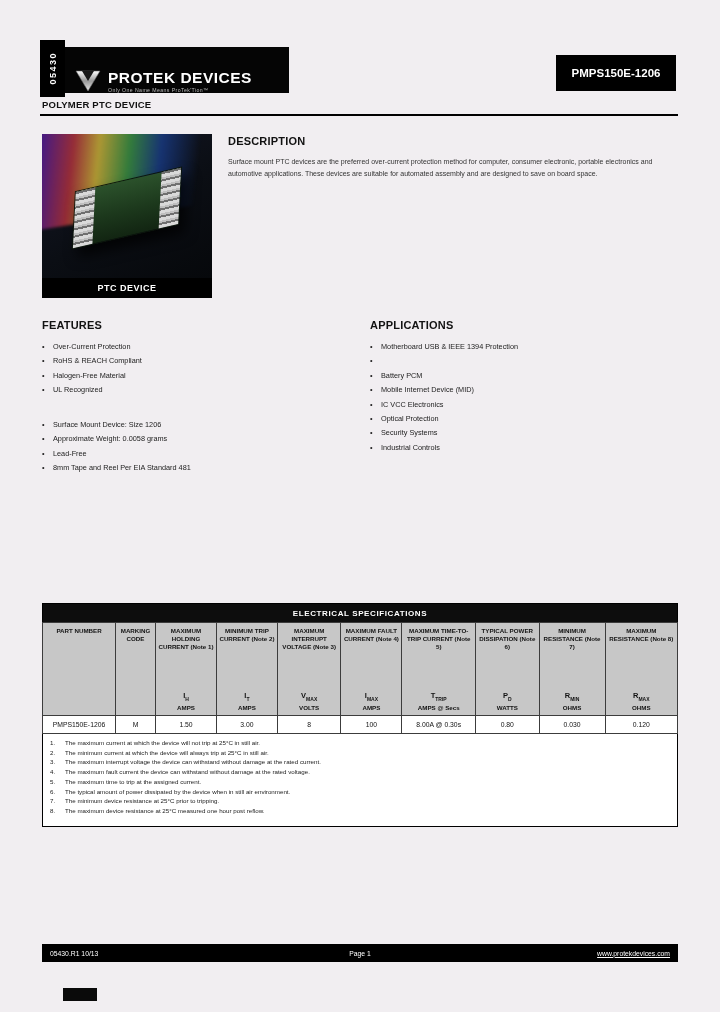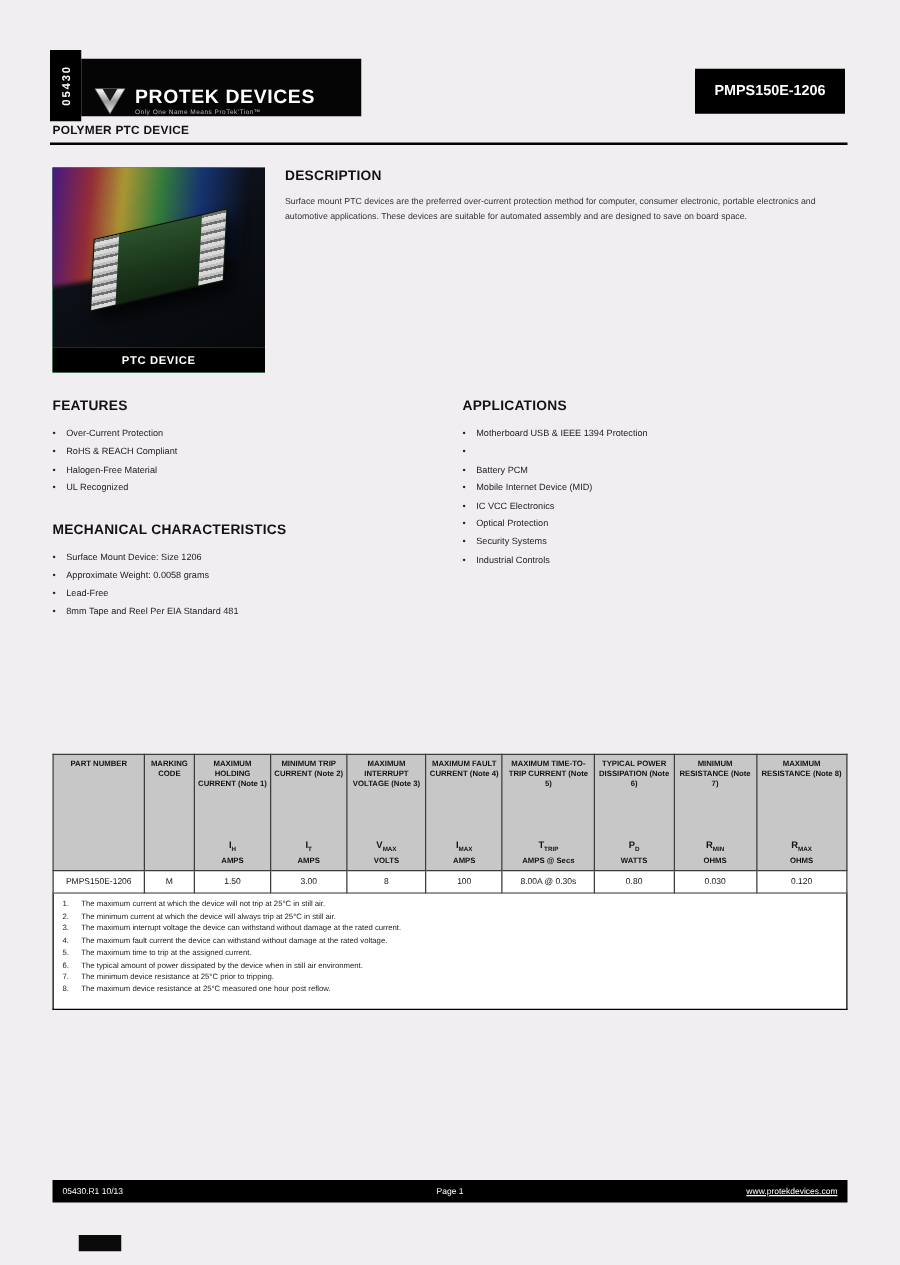--- a/index.html
+++ b/index.html
@@ -11,21 +11,21 @@
   .vcode-box { left:40px; top:40px; width:25px; height:57px; background:#000; display:flex; align-items:center; justify-content:center; }
   .vcode { writing-mode:vertical-rl; transform:rotate(180deg); color:#fff; font-weight:bold; font-size:9px; letter-spacing:1.5px; }
   .logo-box { left:65px; top:47px; width:224px; height:46px; background:#050505; display:flex; align-items:flex-end; padding:0 10px; gap:7px; }
   .logo-mark { width:26px; height:24px; flex:0 0 auto; }
   .brand { color:#fff; font-weight:bold; font-size:15.5px; letter-spacing:0.5px; line-height:17px; white-space:nowrap; }
   .tagline { color:#bbb; font-size:5.2px; letter-spacing:0.4px; margin-top:1px; white-space:nowrap; }
   .pn-box { left:556px; top:55px; width:120px; height:36px; background:#000; color:#fff; font-weight:bold; font-size:11.5px; display:flex; align-items:center; justify-content:center; }
   .doc-subtitle { left:40px; top:97px; width:638px; font-weight:bold; font-size:9.5px; letter-spacing:0.2px; padding:2px 2px 4px; border-bottom:2px solid #000; }
 
   
-  .device-panel { left:42px; top:134px; width:170px; height:164px; background:#22c55e; }
+  .device-panel { left:42px; top:134px; width:170px; height:164px; background:#000000; }
   .device-photo { position:relative; width:100%; height:144px; overflow:hidden; background:linear-gradient(150deg,#141827 0%, #0b0e14 55%, #06080b 100%); }
   .thermal { position:absolute; left:-25px; top:-38px; width:235px; height:118px; transform:rotate(-9deg);
     background:linear-gradient(105deg,#0d1f6e 0%, #5a1c9e 14%, #c2343e 26%, #e0c23a 36%, #3f9e46 48%, #1a3f8f 60%, rgba(8,10,14,0) 75%);
     opacity:.75; filter:blur(1.5px); }
   .chip { position:absolute; left:30px; top:46px; width:110px; height:56px; transform:rotate(-13deg) skewX(-16deg);
     background:linear-gradient(180deg,#2b512b 0%, #1c381c 55%, #122512 100%); border:1px solid #0b150b;
     display:flex; justify-content:space-between; box-shadow:6px 9px 12px rgba(0,0,0,.75); }
   .chip-end { width:20px; height:100%; background:repeating-linear-gradient(0deg,#d9d9d9 0 3px,#6f6f6f 3px 5px,#bfbfbf 5px 7px); }
   .device-caption { height:20px; background:#000; color:#fff; font-weight:bold; font-size:9px; letter-spacing:.5px; display:flex; align-items:center; justify-content:center; }
 
@@ -163,21 +163,20 @@
       <span>Security Systems</span>
     </div>
       <div class="b-item">
       <span class="bullet">•</span>
       <span>Industrial Controls</span>
     </div>
     </div>
 </div>
 
 <div class="abs mech-block">
-  <div class="sec-title">MECHANICAL CHARACTERISTICS</div>
   <div>
 
   <div class="b-item">
       <span class="bullet">•</span>
       <span>Surface Mount Device: Size 1206</span>
     </div>
       <div class="b-item">
       <span class="bullet">•</span>
       <span>Approximate Weight: 0.0058 grams</span>
     </div>
@@ -186,20 +185,21 @@
       <span>Lead-Free</span>
     </div>
       <div class="b-item">
       <span class="bullet">•</span>
       <span>8mm Tape and Reel Per EIA Standard 481</span>
     </div>
     </div>
 </div>
 
 <div class="abs spec-wrap">
+  <div class="table-title">ELECTRICAL SPECIFICATIONS</div>
   <table>
     <colgroup>
       <col style="width:11.5%">
         <col style="width:6.3%">
         <col style="width:9.6%">
         <col style="width:9.6%">
       <col style="width:10%">
         <col style="width:9.6%">
         <col style="width:11.6%">
         <col style="width:10%">

